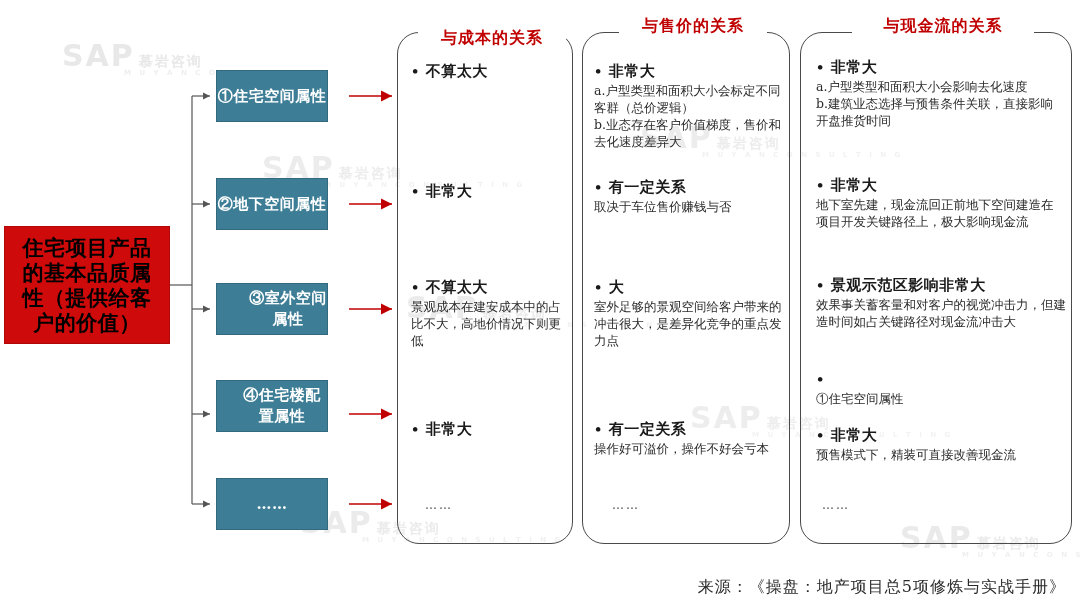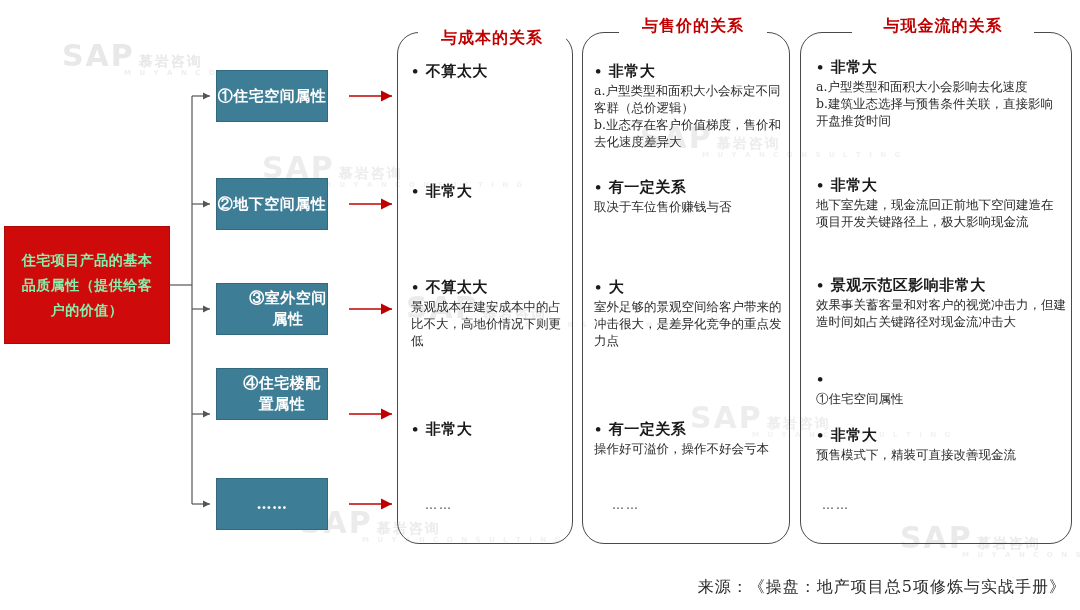--- a/index.html
+++ b/index.html
@@ -28,24 +28,24 @@
 
   
   #root-box{
     position:absolute;left:4px;top:226px;width:166px;height:118px;
     background:#cf0a0a;
     border:1px solid #b00808;
     display:flex;align-items:center;justify-content:center;
     box-sizing:border-box;
   }
   #root-box .txt{
-    color:#86efac;
-    font-family:"DejaVu Serif","Liberation Serif",serif;
-    font-weight:bold;
-    font-size:14px;
+    color:#000000;
+    font-family:"DejaVu Serif","Liberation Serif",serif;
+    font-weight:bold;
+    font-size:21px;
     line-height:25px;
     text-align:center;
     padding:0 16px;
     letter-spacing:0.5px;
   }
 
   
   .blue-box{
     position:absolute;left:216px;width:112px;height:52px;
     background:#3d7d96;
@@ -197,21 +197,21 @@
 
   <div class="blue-box" style="top:70px;">
     <div class="txt">①住宅空间属性</div>
   </div>
   <div class="blue-box" style="top:178px;">
     <div class="txt">②地下空间属性</div>
   </div>
   <div class="blue-box" style="top:283px;padding-left:32px;">
     <div class="txt">③室外空间属性</div>
   </div>
-  <div class="blue-box" style="top:368px;padding-left:20px;">
+  <div class="blue-box" style="top:380px;padding-left:20px;">
     <div class="txt">④住宅楼配置属性</div>
   </div>
   <div class="blue-box" style="top:478px;">
     <div class="txt">……</div>
   </div>
 
   <div class="col" style="left:397px;top:32px;width:176px;height:512px;"></div>
   <div class="col-title" style="left:418px;top:28px;width:134px;">与成本的关系</div>
   <div class="col-inner" style="left:405px;top:48px;width:162px;height:490px;">
     <div class="blk" style="left:6px;top:14px;width:152px;">

